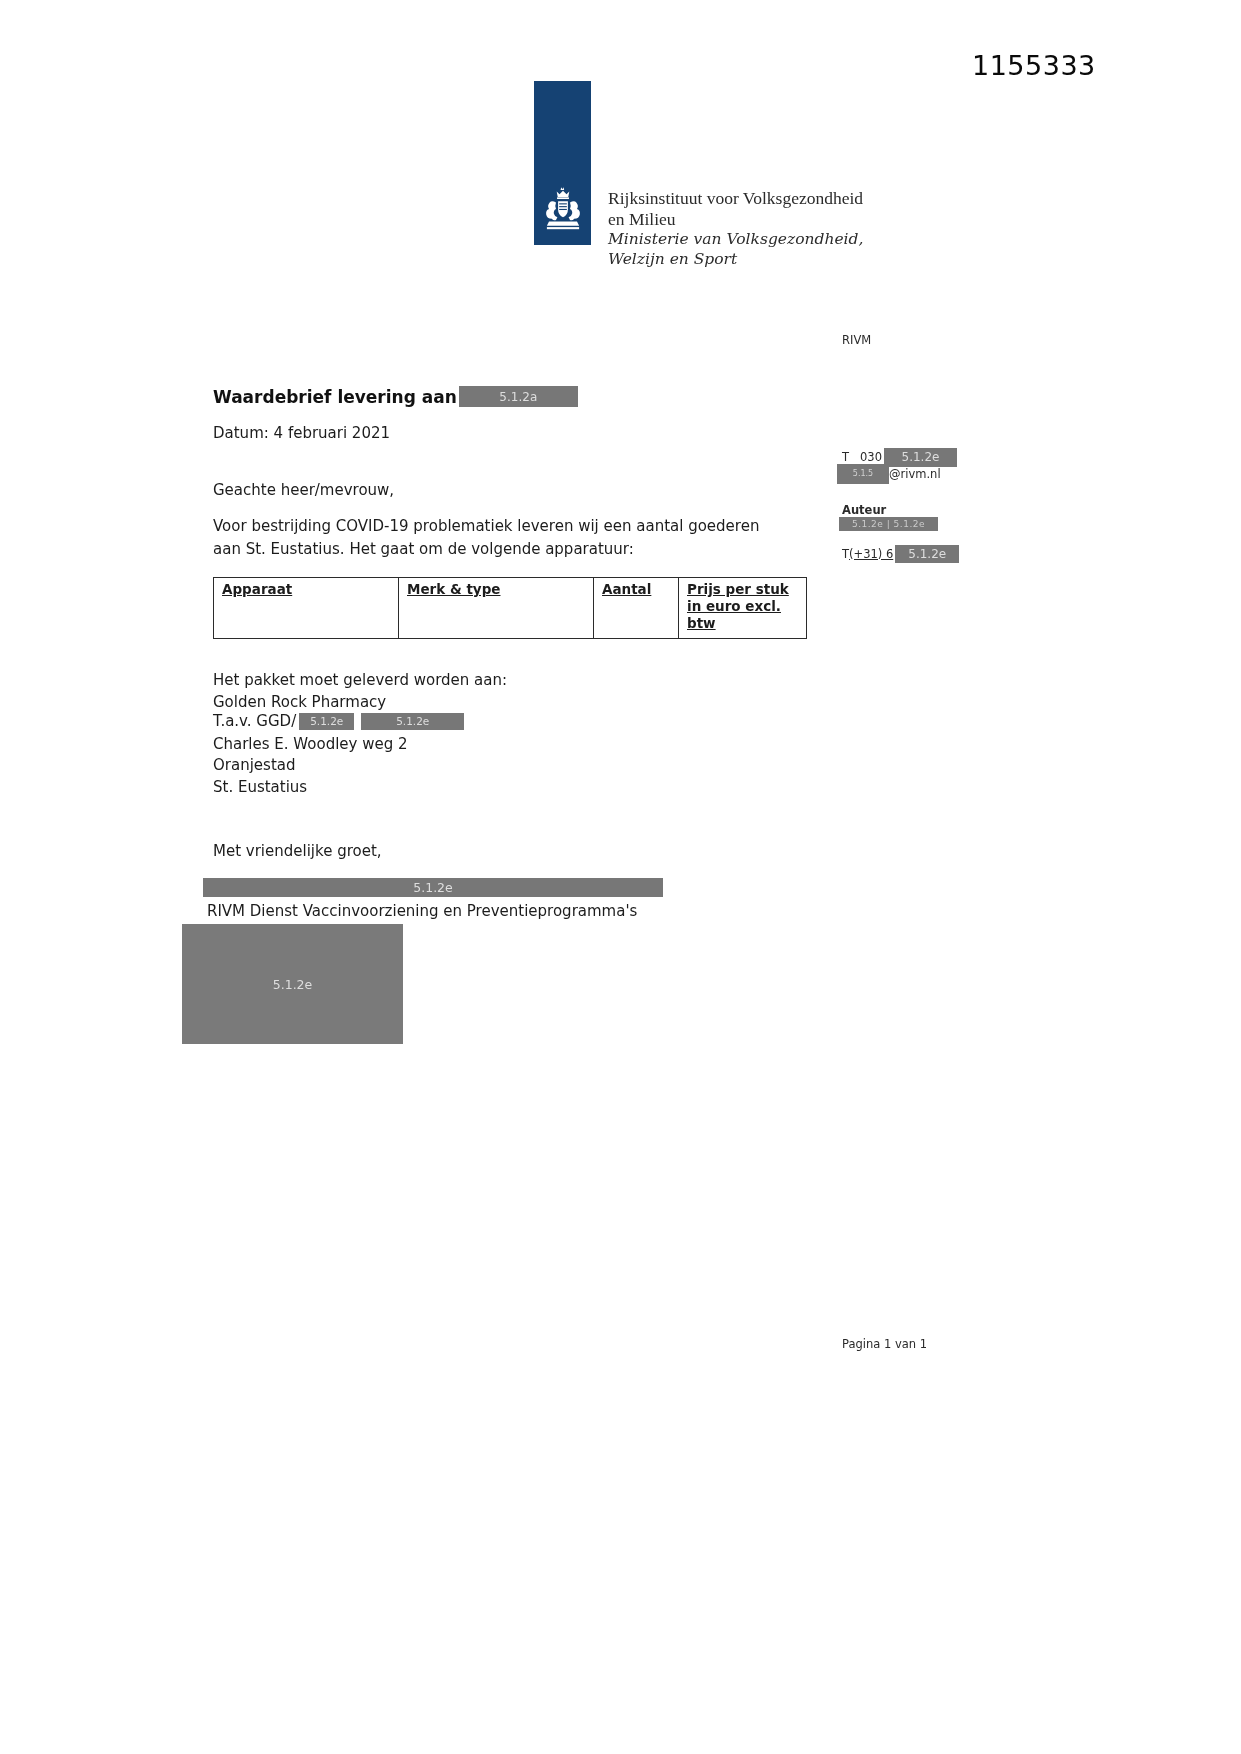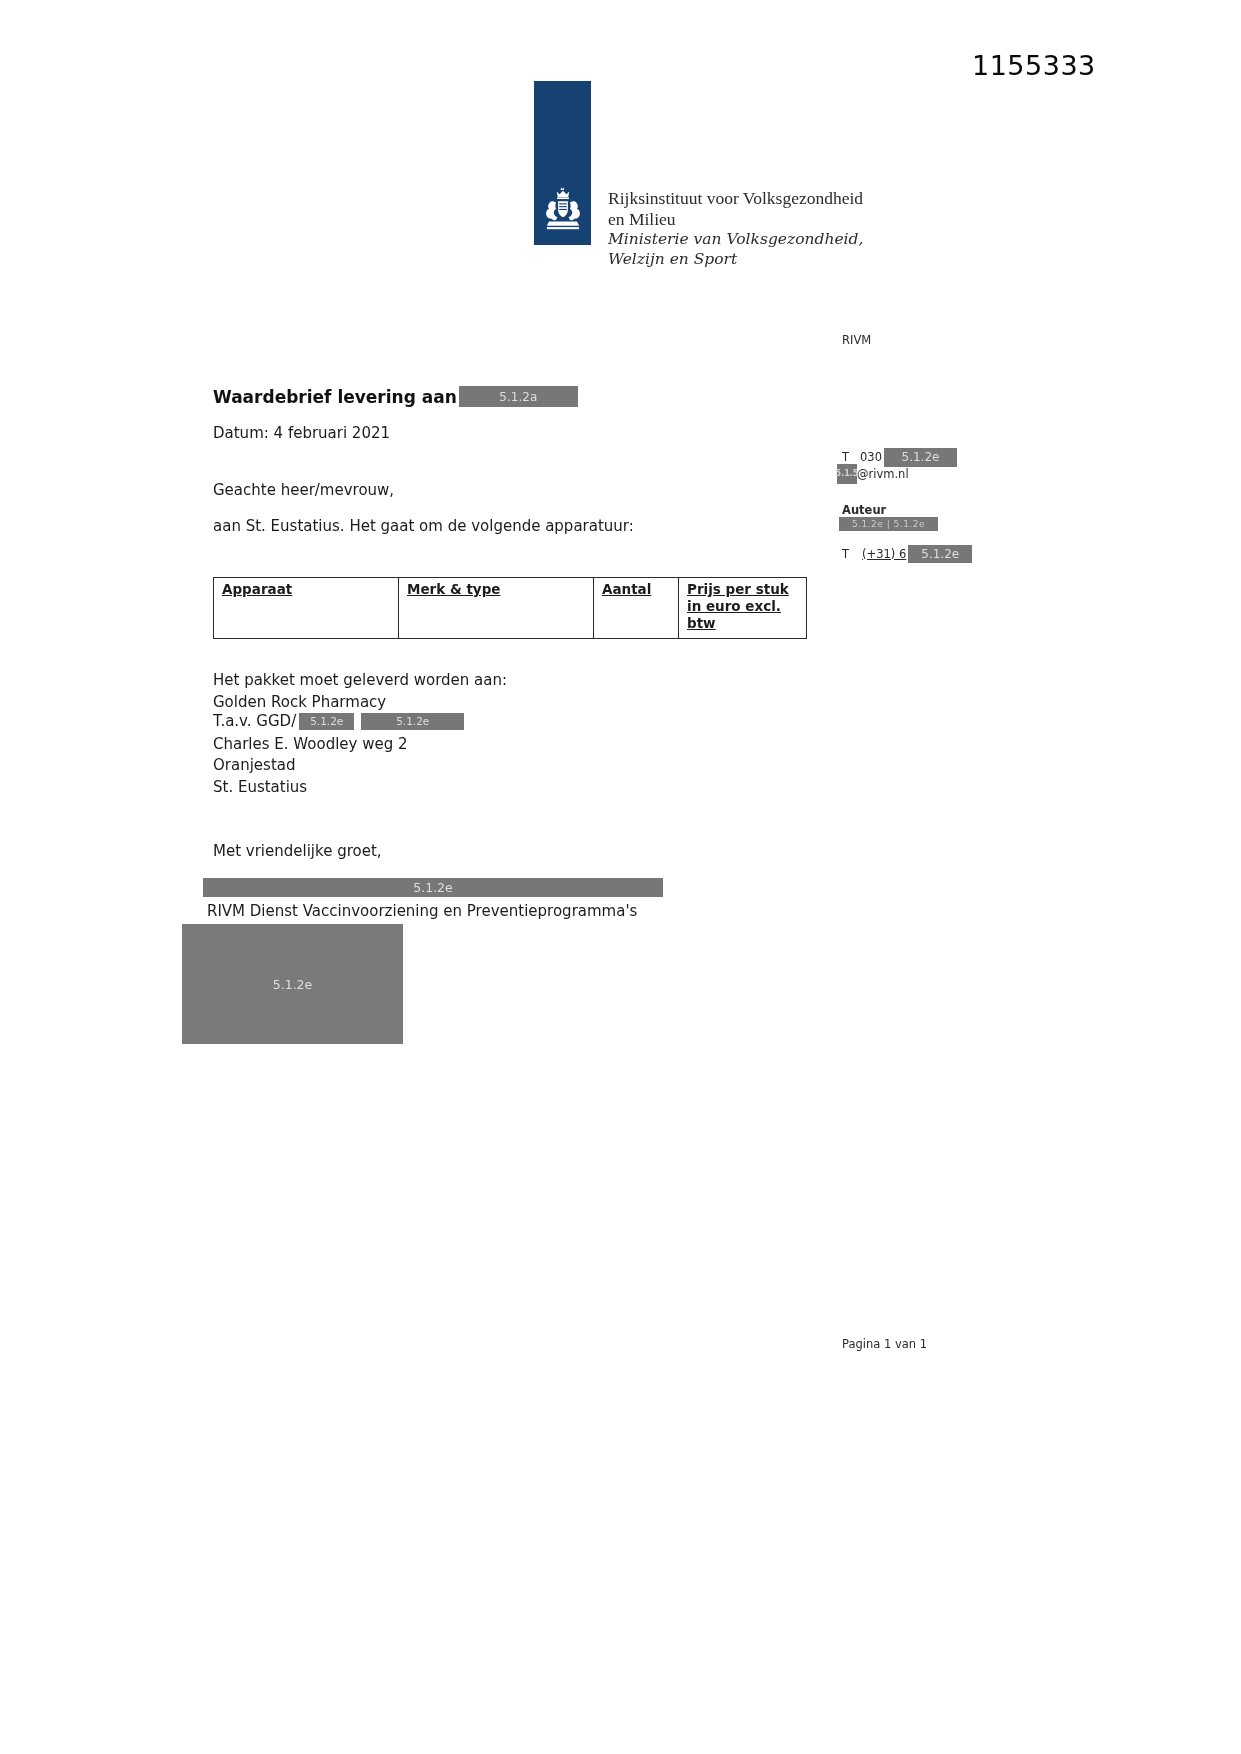--- a/index.html
+++ b/index.html
@@ -100,43 +100,44 @@
   <div class="abs side" style="left:842px;top:333px;">RIVM</div>
 
 
   <div class="abs side row" style="left:842px;top:448px;">
     <span>T</span>
     <span style="margin-left:11px;">030</span>
     <span class="redact r-m" style="width:73px;height:19px;margin-left:2px;">5.1.2e</span>
   </div>
 
   <div class="abs side row" style="left:837px;top:464px;">
-    <span class="redact r-xs" style="width:20px;height:20px;font-weight:bold;">5.1.5</span>
+    <span class="redact r-xs" style="width:52px;height:20px;">5.1.5</span>
     <span>@rivm.nl</span>
   </div>
 
   <div class="abs side side-bold" style="left:842px;top:503px;">Auteur</div>
   <div class="abs redact r-auteur" style="left:839px;top:517px;width:99px;height:14px;">5.1.2e | 5.1.2e</div>
 
   <div class="abs side row" style="left:842px;top:545px;">
     <span>T</span>
-    <span style="margin-left:13px;text-decoration:underline;">(+31) 6</span>
+    <span style="text-decoration:underline;">(+31) 6</span>
     <span class="redact r-m" style="width:64px;height:18px;margin-left:2px;">5.1.2e</span>
   </div>
 
   <div class="abs title-row" style="left:213px;top:386px;">
     <span class="title">Waardebrief levering aan</span>
     <span class="redact r-m" style="width:119px;height:21px;margin-left:2px;">5.1.2a</span>
   </div>
 
   <div class="abs body-txt" style="left:213px;top:424px;">Datum: 4 februari 2021</div>
 
   <div class="abs body-txt" style="left:213px;top:481px;">Geachte heer/mevrouw,</div>
 
   <div class="abs body-txt" style="left:213px;top:515px;line-height:22.5px;">
+    <div>Voor bestrijding COVID-19 problematiek leveren wij een aantal goederen</div>
     <div>aan St. Eustatius. Het gaat om de volgende apparatuur:</div>
   </div>
 
   <div class="abs" style="left:213px;top:577px;">
     <table class="goods">
       <colgroup>
         <col style="width:185px">
           <col style="width:195px">
           <col style="width:85px">
           <col style="width:128px">

